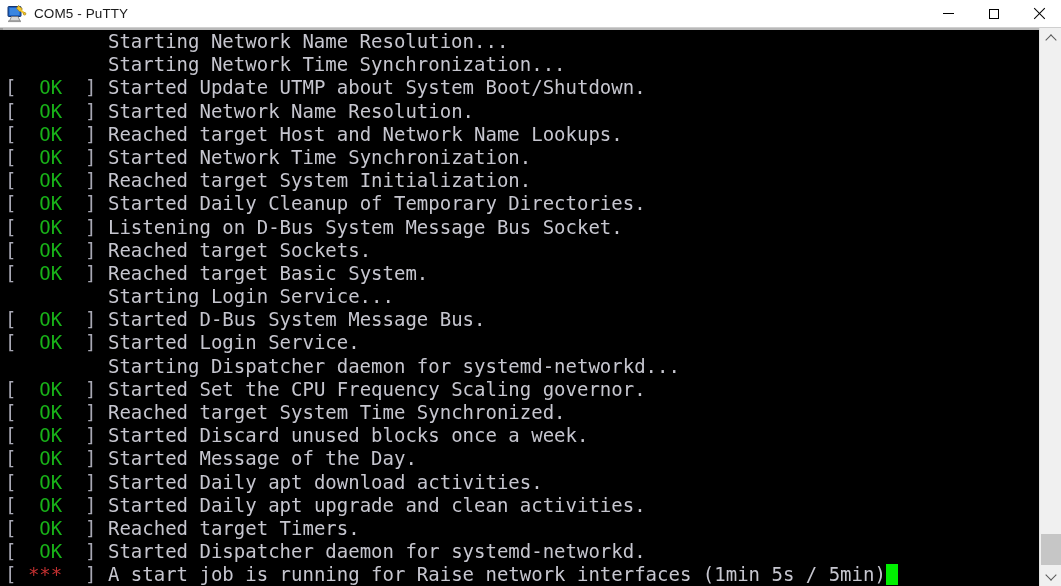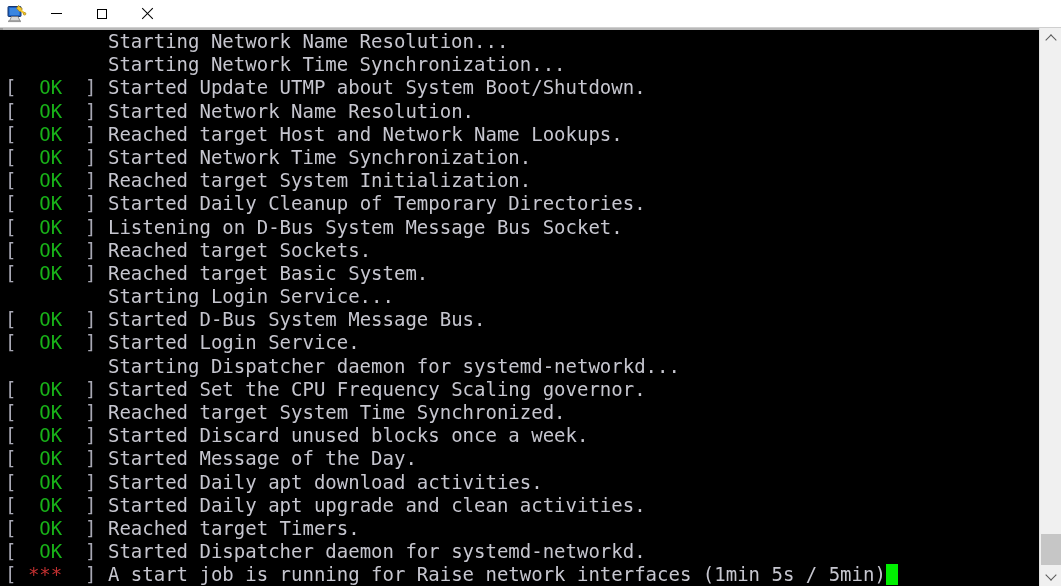--- a/index.html
+++ b/index.html
@@ -228,20 +228,21 @@
 
         <path d="M6.5 13.5 L13 13.5 L15 18 L4.5 18 Z" fill="#d8d8d8" stroke="#777777" stroke-width="0.8"></path>
         <rect x="3" y="17.5" width="13" height="1.6" fill="#9a9a9a"></rect>
 
         <path d="M13.5 2.5 L17.5 6 L14.5 8.5 L11.5 5.2 Z" fill="#f4c62c" stroke="#9a7a10" stroke-width="0.7"></path>
         <path d="M16 7.5 L19.5 10.5" stroke="#f4c62c" stroke-width="2" stroke-linecap="round"></path>
         <circle cx="19.6" cy="10.8" r="1.3" fill="#f4c62c" stroke="#9a7a10" stroke-width="0.6"></circle>
       </svg>
     </div>
 
+    <div id="title-text">COM5 - PuTTY</div>
 
     <div class="winbtn" id="btn-min">
       <span class="min-glyph"></span>
     </div>
     <div class="winbtn" id="btn-max">
       <span class="max-glyph"></span>
     </div>
     <div class="winbtn" id="btn-close">
       <span class="close-glyph"></span>
     </div>

